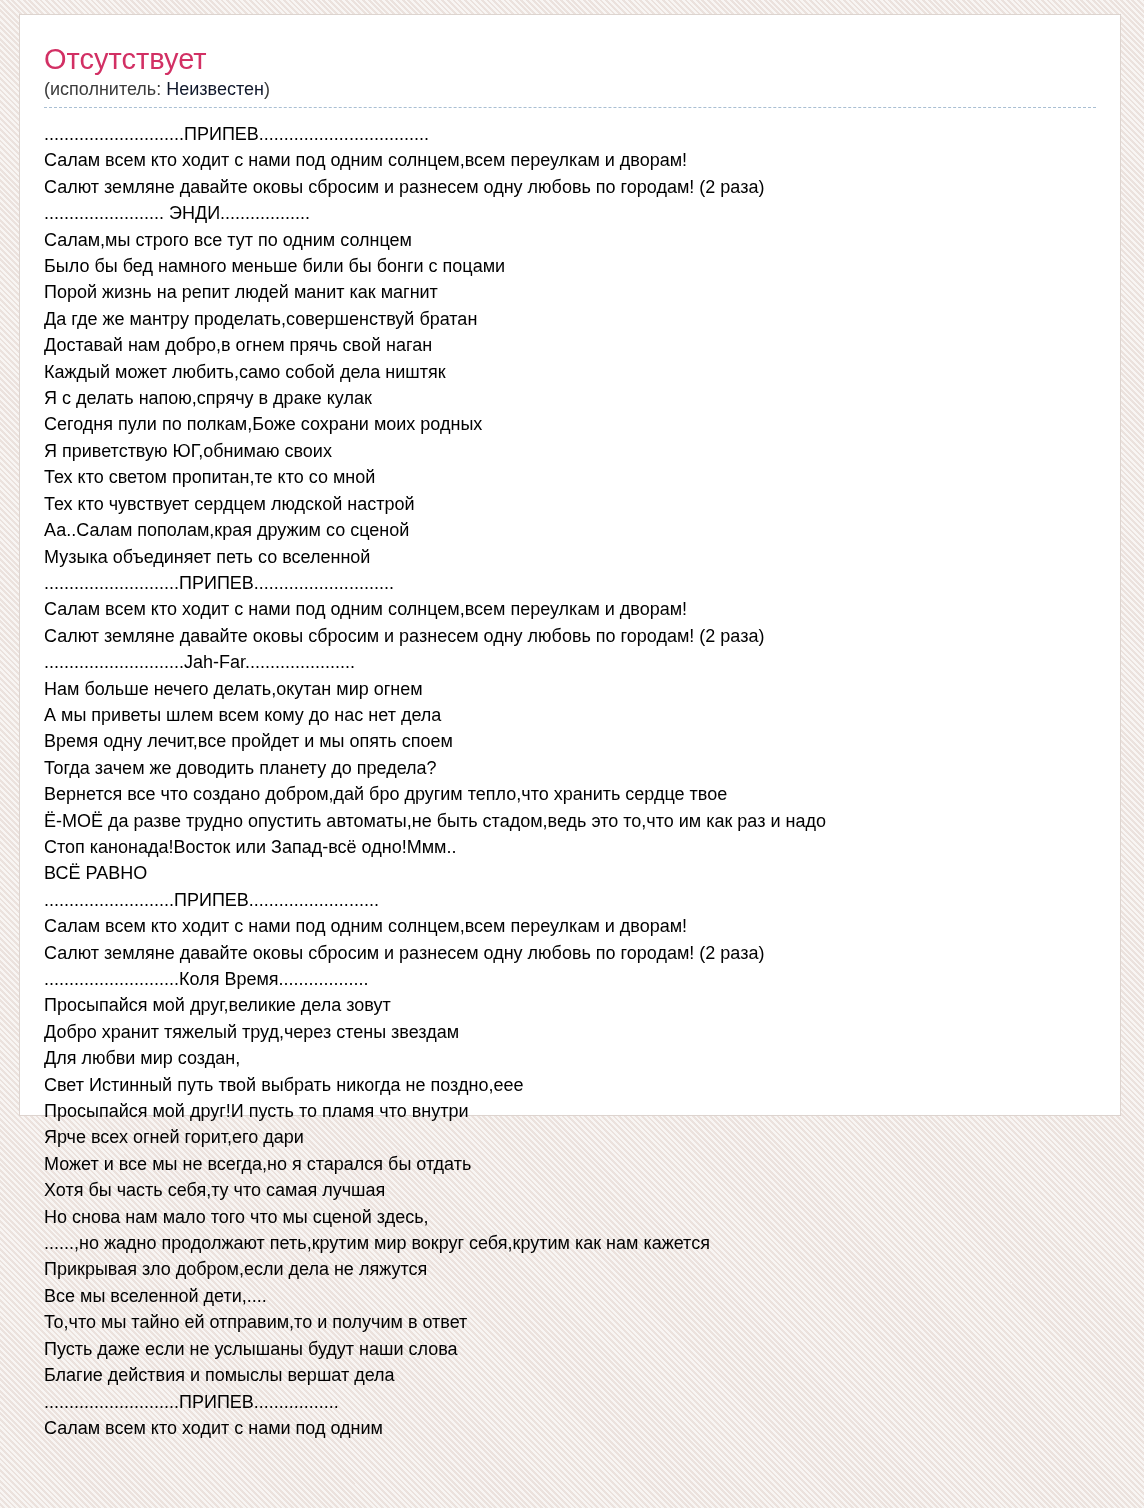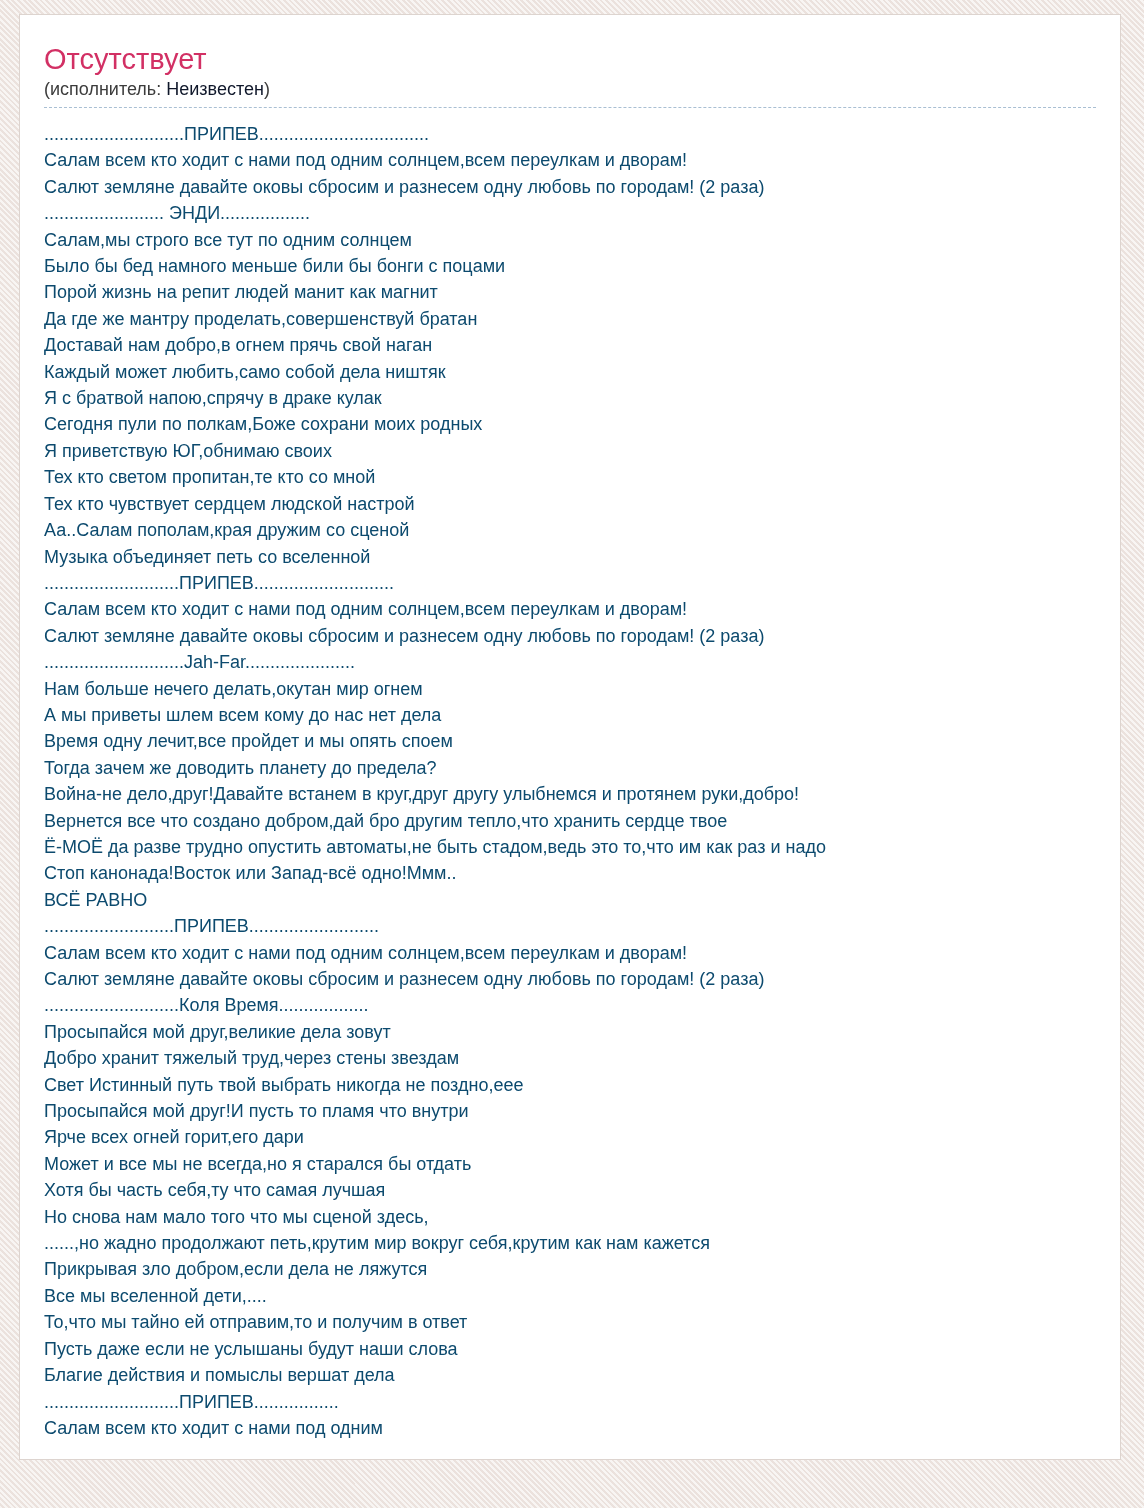--- a/index.html
+++ b/index.html
@@ -21,21 +21,21 @@
       repeating-linear-gradient(45deg,
         rgba(255,255,255,0.55) 0px, rgba(255,255,255,0.55) 2px,
         rgba(221,204,198,0.25) 2px, rgba(221,204,198,0.25) 4px);
     overflow: hidden;
   }
   .lyrics-card {
     position: absolute;
     left: 19px;
     top: 14px;
     width: 1102px;
-    height: 1446px;
+    height: 1102px;
     box-sizing: border-box;
     background: #ffffff;
     border: 1px solid #ddd4cf;
     padding: 28px 24px 0 24px;
     overflow: visible;
   }
   .song-title {
     margin: 0;
     font-size: 29px;
     font-weight: normal;
@@ -53,21 +53,21 @@
   }
   .artist-link {
     color: #0f172a;
     text-decoration: none;
     cursor: pointer;
   }
   .lyrics-text {
     margin-top: 13px;
     font-size: 18px;
     line-height: 26.4px;
-    color: #0c4a6e;
+    color: #000000;
   }
   .lyric-line {
     white-space: pre;
   }
 </style>
 </head>
 <body>
 
 <div class="page-bg">
   <div class="lyrics-card">
@@ -77,46 +77,46 @@
         <div class="lyric-line">............................ПРИПЕВ..................................</div>
         <div class="lyric-line">Салам всем кто ходит с нами под одним солнцем,всем переулкам и дворам!</div>
         <div class="lyric-line">Салют земляне давайте оковы сбросим и разнесем одну любовь по городам! (2 раза)</div>
         <div class="lyric-line">........................ ЭНДИ..................</div>
         <div class="lyric-line">Салам,мы строго все тут по одним солнцем</div>
         <div class="lyric-line">Было бы бед намного меньше били бы бонги с поцами</div>
         <div class="lyric-line">Порой жизнь на репит людей манит как магнит</div>
         <div class="lyric-line">Да где же мантру проделать,совершенствуй братан</div>
         <div class="lyric-line">Доставай нам добро,в огнем прячь свой наган</div>
         <div class="lyric-line">Каждый может любить,само собой дела ништяк</div>
-        <div class="lyric-line">Я с братвой напою,спрячу в драке кулак</div>
+        <div class="lyric-line">Я с делать напою,спрячу в драке кулак</div>
         <div class="lyric-line">Сегодня пули по полкам,Боже сохрани моих родных</div>
         <div class="lyric-line">Я приветствую ЮГ,обнимаю своих</div>
         <div class="lyric-line">Тех кто светом пропитан,те кто со мной</div>
         <div class="lyric-line">Тех кто чувствует сердцем людской настрой</div>
         <div class="lyric-line">Аа..Салам пополам,края дружим со сценой</div>
         <div class="lyric-line">Музыка объединяет петь со вселенной</div>
         <div class="lyric-line">...........................ПРИПЕВ............................</div>
         <div class="lyric-line">Салам всем кто ходит с нами под одним солнцем,всем переулкам и дворам!</div>
         <div class="lyric-line">Салют земляне давайте оковы сбросим и разнесем одну любовь по городам! (2 раза)</div>
         <div class="lyric-line">............................Jah-Far......................</div>
         <div class="lyric-line">Нам больше нечего делать,окутан мир огнем</div>
         <div class="lyric-line">А мы приветы шлем всем кому до нас нет дела</div>
         <div class="lyric-line">Время одну лечит,все пройдет и мы опять споем</div>
         <div class="lyric-line">Тогда зачем же доводить планету до предела?</div>
-        <div class="lyric-line">Война-не дело,друг!Давайте встанем в круг,друг другу улыбнемся и протянем руки,добро!</div>
         <div class="lyric-line">Вернется все что создано добром,дай бро другим тепло,что хранить сердце твое</div>
         <div class="lyric-line">Ё-МОЁ да разве трудно опустить автоматы,не быть стадом,ведь это то,что им как раз и надо</div>
         <div class="lyric-line">Стоп канонада!Восток или Запад-всё одно!Ммм..</div>
         <div class="lyric-line">ВСЁ РАВНО</div>
         <div class="lyric-line">..........................ПРИПЕВ..........................</div>
         <div class="lyric-line">Салам всем кто ходит с нами под одним солнцем,всем переулкам и дворам!</div>
         <div class="lyric-line">Салют земляне давайте оковы сбросим и разнесем одну любовь по городам! (2 раза)</div>
         <div class="lyric-line">...........................Коля Время..................</div>
         <div class="lyric-line">Просыпайся мой друг,великие дела зовут</div>
         <div class="lyric-line">Добро хранит тяжелый труд,через стены звездам</div>
+        <div class="lyric-line">Для любви мир создан,</div>
         <div class="lyric-line">Свет Истинный путь твой выбрать никогда не поздно,еее</div>
         <div class="lyric-line">Просыпайся мой друг!И пусть то пламя что внутри</div>
         <div class="lyric-line">Ярче всех огней горит,его дари</div>
         <div class="lyric-line">Может и все мы не всегда,но я старался бы отдать</div>
         <div class="lyric-line">Хотя бы часть себя,ту что самая лучшая</div>
         <div class="lyric-line">Но снова нам мало того что мы сценой здесь,</div>
         <div class="lyric-line">......,но жадно продолжают петь,крутим мир вокруг себя,крутим как нам кажется</div>
         <div class="lyric-line">Прикрывая зло добром,если дела не ляжутся</div>
         <div class="lyric-line">Все мы вселенной дети,....</div>
         <div class="lyric-line">То,что мы тайно ей отправим,то и получим в ответ</div>

